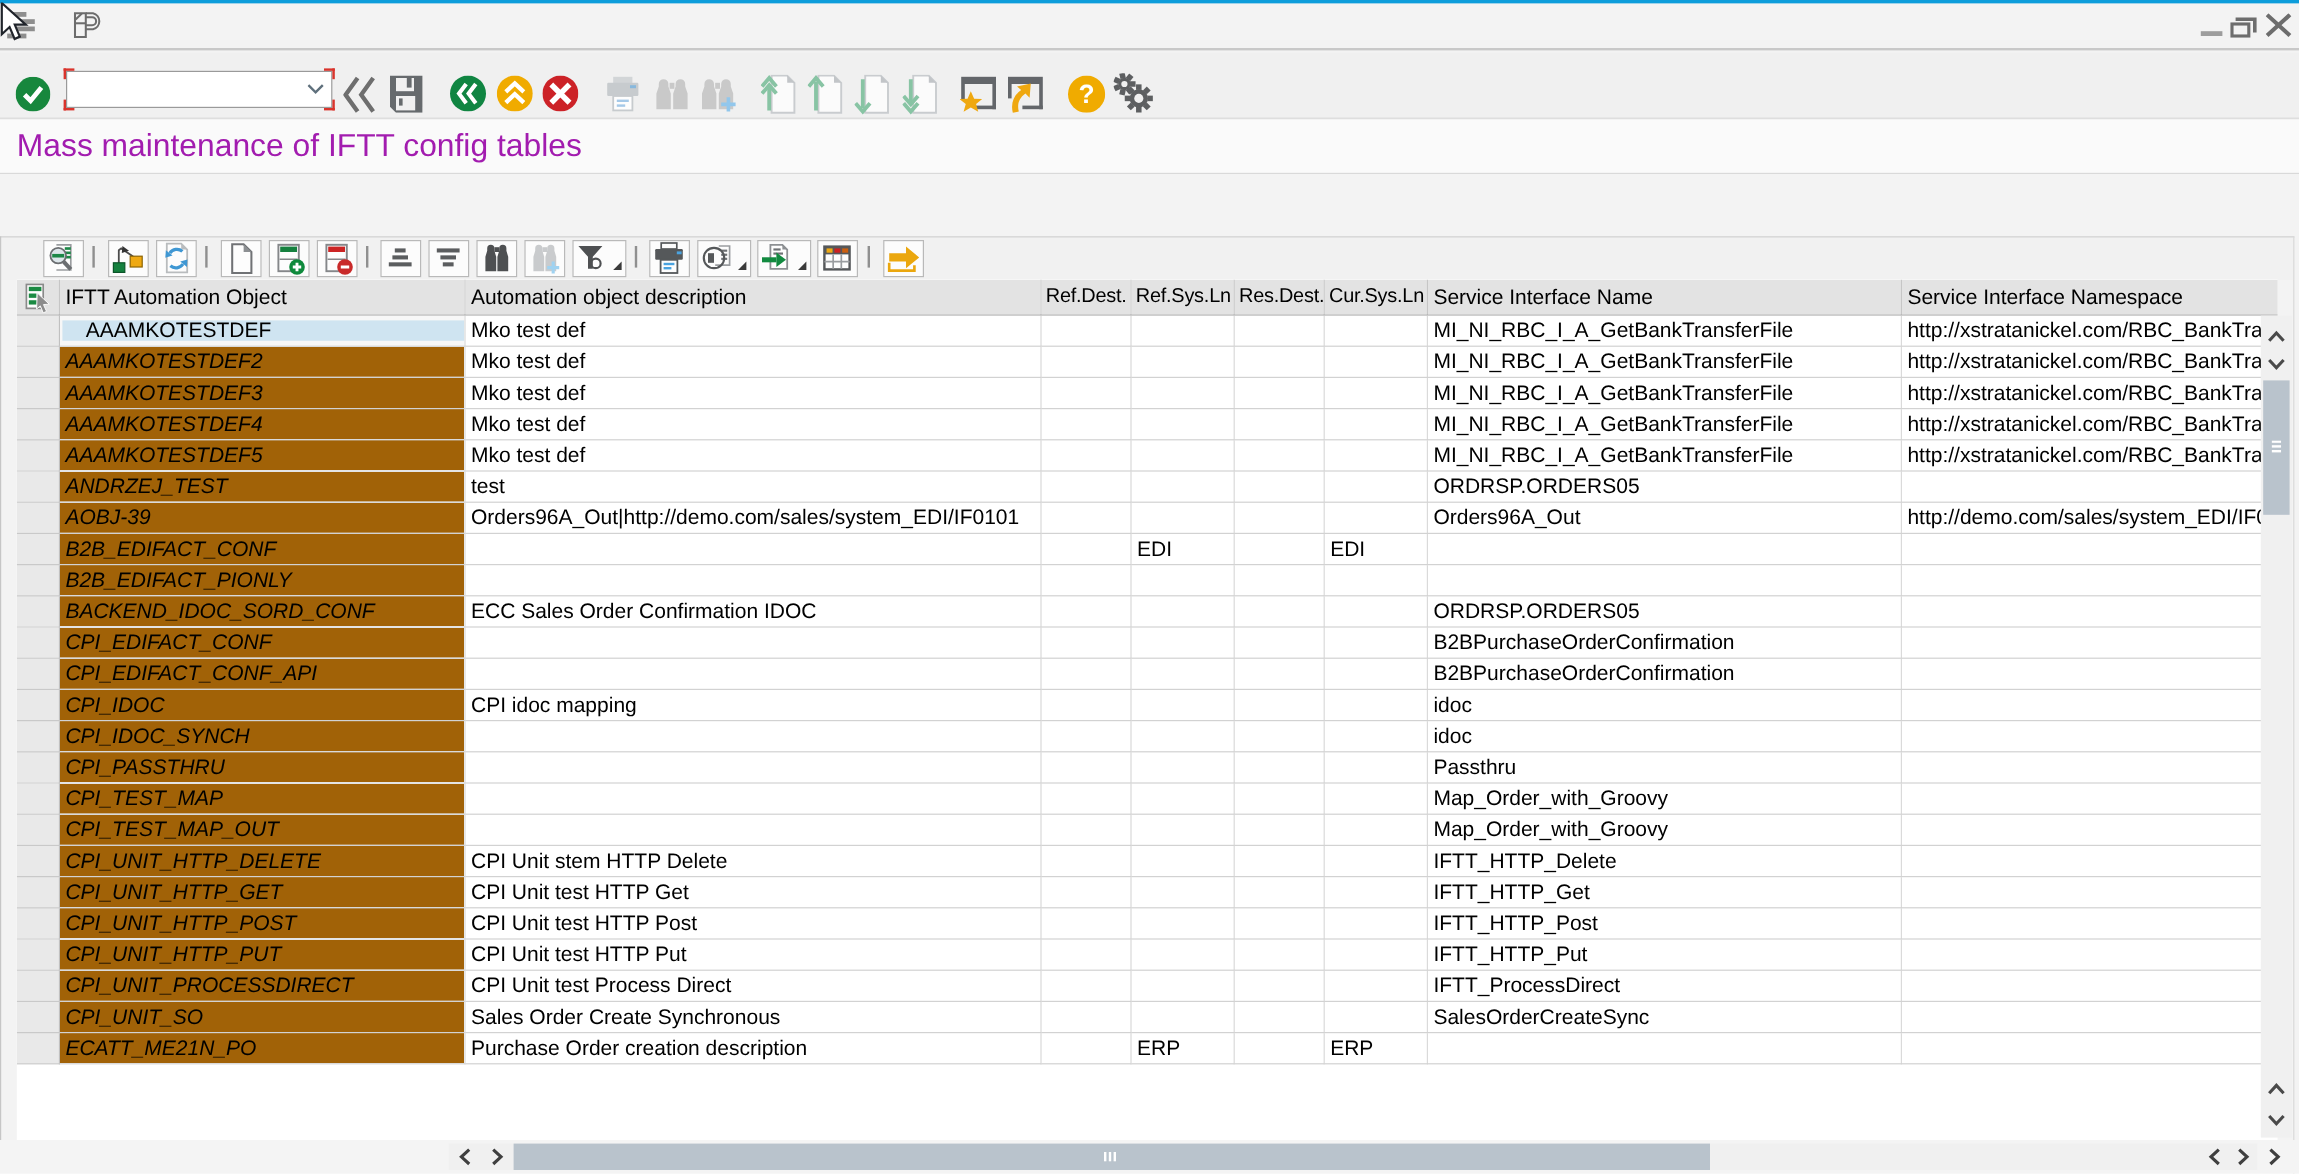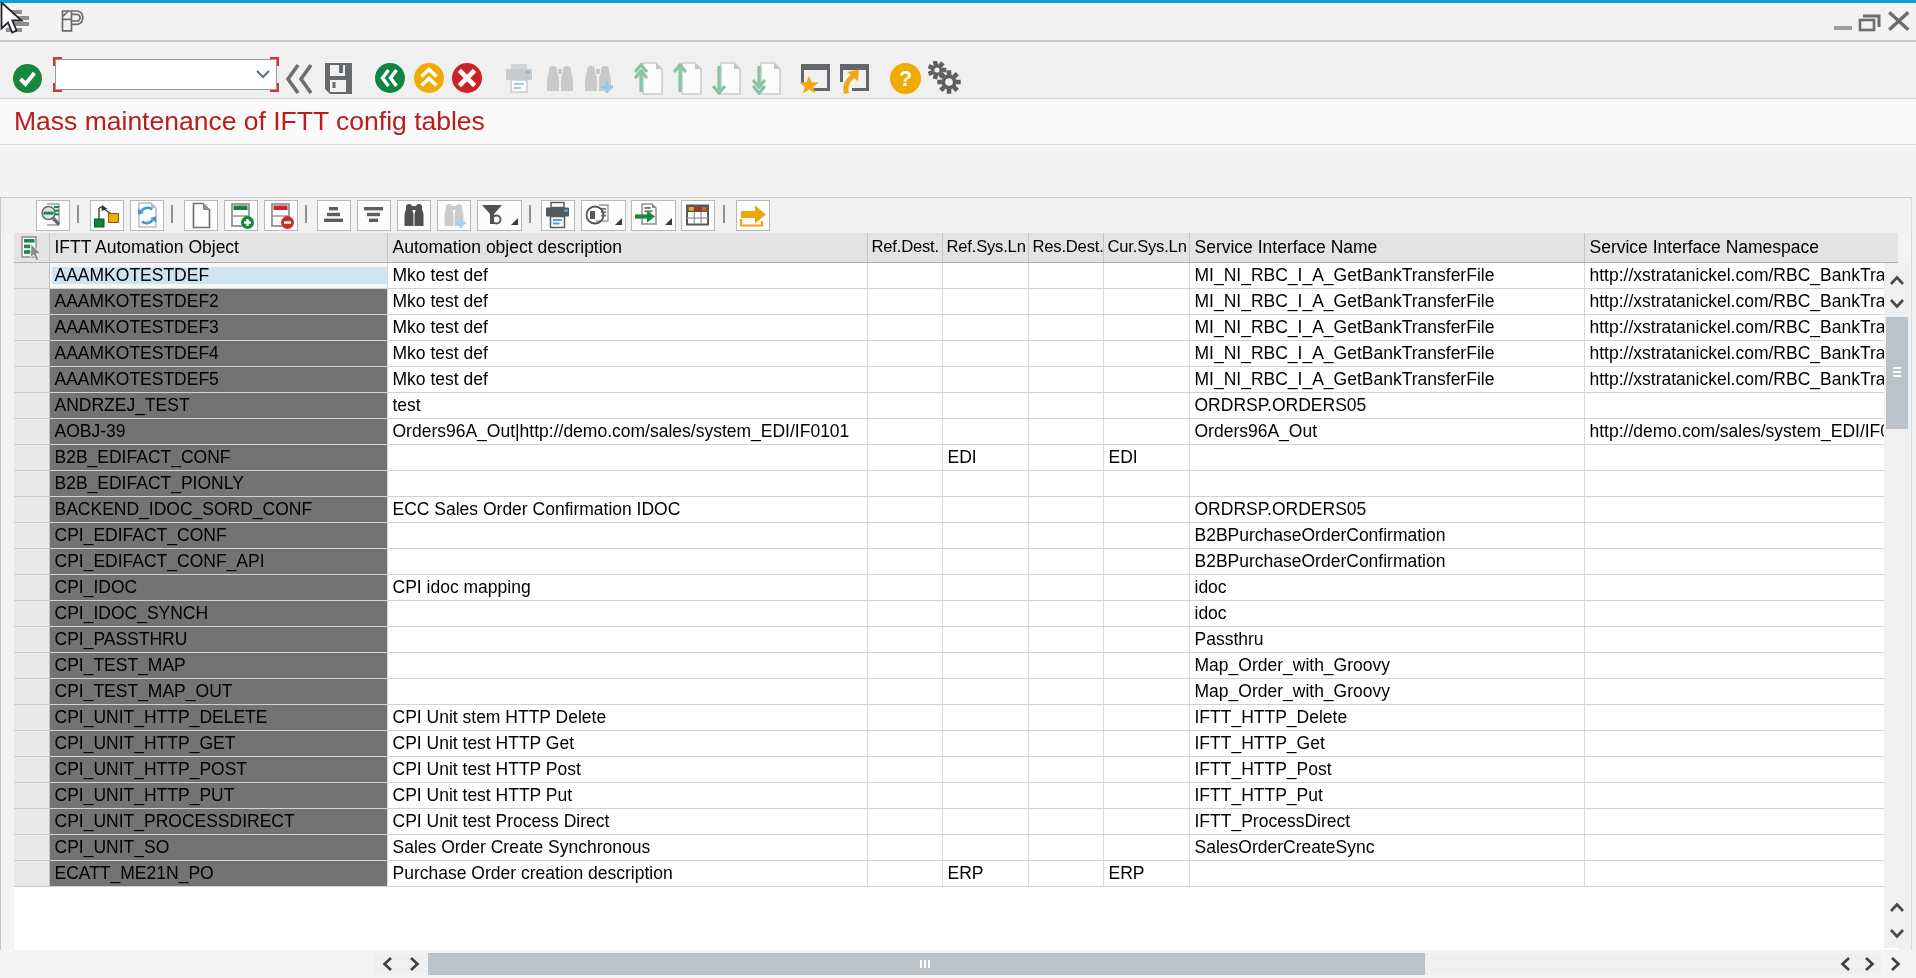--- a/index.html
+++ b/index.html
@@ -3,44 +3,44 @@
 *{margin:0;padding:0;box-sizing:border-box;}
 html,body{width:1916px;height:978px;overflow:hidden;}
 body{font-family:"Liberation Sans",sans-serif;background:#f3f3f3;position:relative;}
 .abs{position:absolute;}
 
 #topblue{left:0;top:0;width:1916px;height:3px;background:#0d9ddb;}
 #menubar{left:0;top:3px;width:1916px;height:39px;background:#f3f3f3;border-bottom:2px solid #c8c8c8;}
 .menutxt{position:absolute;top:11px;font-size:12px;color:#3d3d3d;margin-top:32px;}
 #toolbar{left:0;top:44px;width:1916px;height:55px;background:#f0f0f0;border-bottom:1px solid #d9d9d9;}
 #titlebar{left:0;top:100px;width:1916px;height:45px;background:#fafafa;border-bottom:1px solid #d9d9d9;}
-#titletxt{position:absolute;left:14px;top:6px;font-size:26.5px;color:#b91c1c;}
+#titletxt{position:absolute;left:14px;top:6px;font-size:26.5px;color:#a21caf;}
 
 #cmdwrap{left:55px;top:59px;width:222px;height:31px;background:#fff;border:1px solid #9a9a9a;}
 .rc{position:absolute;width:9px;height:9px;}
 .rc.tl{left:-3px;top:-3px;border-left:2px solid #d9342c;border-top:2px solid #d9342c;}
 .rc.tr{right:-3px;top:-3px;border-right:2px solid #d9342c;border-top:2px solid #d9342c;}
 .rc.bl{left:-3px;bottom:-3px;border-left:2px solid #d9342c;border-bottom:2px solid #d9342c;}
 .rc.br{right:-3px;bottom:-3px;border-right:2px solid #d9342c;border-bottom:2px solid #d9342c;}
 
 #alvline{left:0;top:197px;width:1912px;height:1px;background:#c9c9c9;}
 #alvtb{left:0;top:198px;width:1912px;height:35px;background:#f1f1f1;}
 .tbbtn{position:absolute;top:2px;height:31px;background:#fcfcfc;border:1px solid #b9b9b9;}
 .tbsep{position:absolute;top:7px;width:2px;height:18px;background:#8f8f8f;}
 #gridwrap{left:0;top:233px;width:1884px;height:717px;overflow:hidden;background:#fff;margin-left:14px;}
 table{border-collapse:collapse;table-layout:fixed;width:1906px;}
 th,td{font-size:17.5px;font-weight:normal;text-align:left;white-space:nowrap;overflow:hidden;padding:0 0 0 5px;color:#000;}
 th{height:29px;background:#e3e3e3;border-right:1px solid #c6c6c6;border-bottom:1px solid #b0b0b0;}
 th.n{font-size:16.6px;padding-left:4px;letter-spacing:-0.2px;}
 td{height:26px;border-right:1px solid #dadada;border-bottom:1px solid #d2d2d2;background:#fff;}
 td.s{background:#e9e9e9;border-right:1px solid #c0c0c0;border-bottom:1px solid #c9c9c9;}
-td.k{background:#737373;}
+td.k{background:#a16207;font-style:italic;}
 th.s{padding:0;}
 td.selc{background:#f7f7f7;padding:0;}
-#selinner{margin:1px 0px 1px 2px;height:17px;background:#cfe4f1;display:flex;align-items:center;padding-left:3px;}
+#selinner{margin:1px 0px 1px 2px;height:17px;background:#cfe4f1;display:flex;align-items:center;padding-left:20px;}
 
 .sbtrack{background:#f0f0f0;}
 .sbthumb{background:#b9c3cc;}
 #rightline{left:1911px;top:197px;width:1px;height:781px;background:#d9d9d9;}
 </style></head>
 <body>
 <div class="abs" id="topblue"></div>
 <div class="abs" id="menubar"></div>
 <svg class="abs" style="left:0;top:2px" width="52" height="36" viewBox="0 0 52 36">
 <rect x="9" y="8" width="13" height="4" fill="#8e8e8e"></rect>

